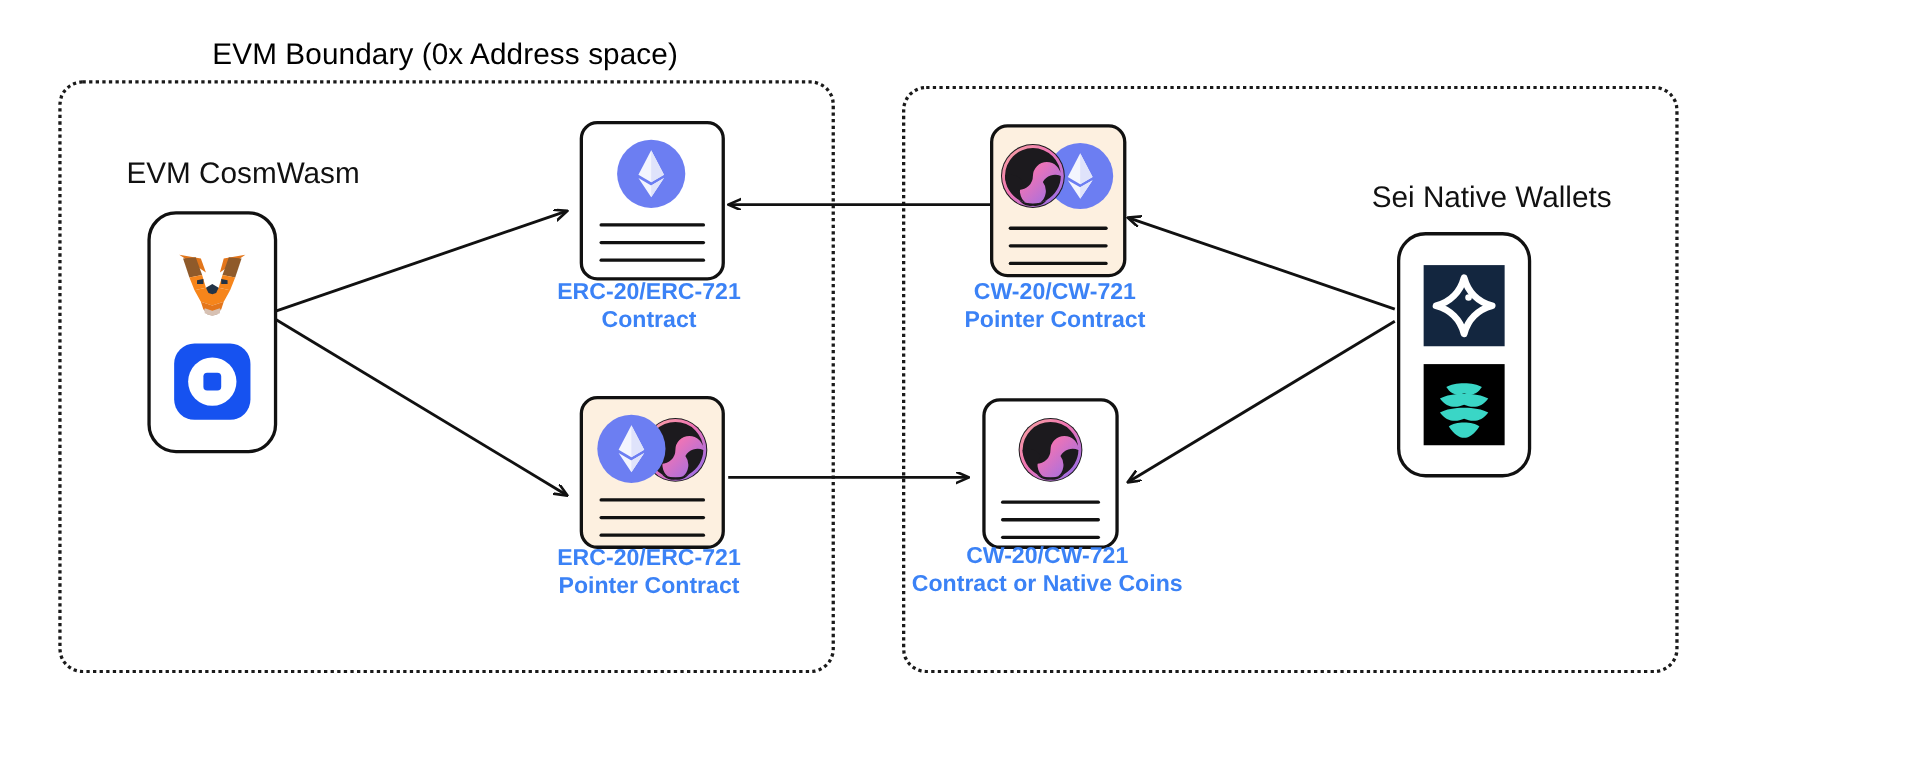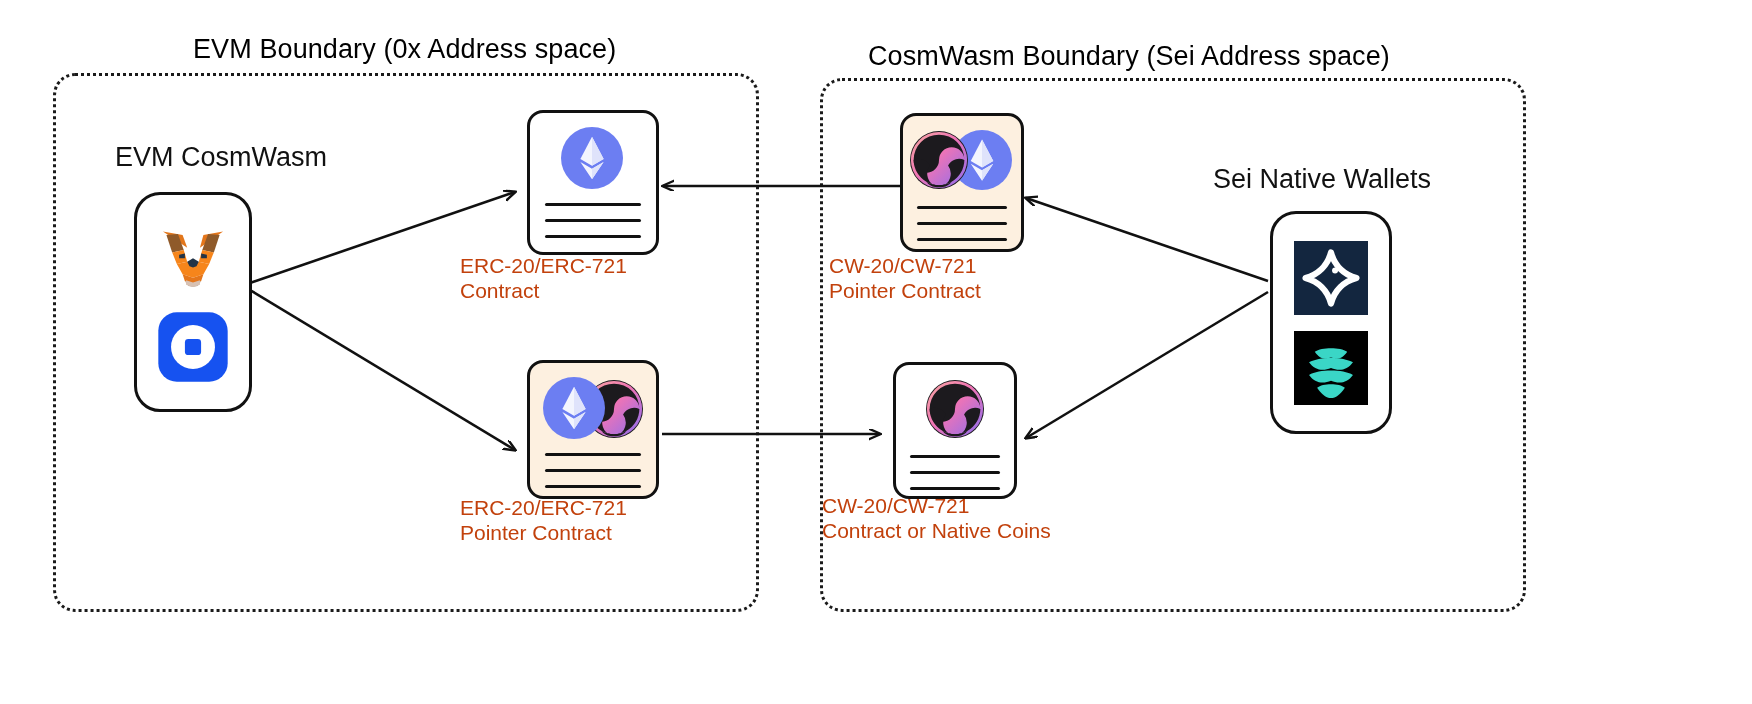--- a/index.html
+++ b/index.html
@@ -22,35 +22,34 @@
   
   .doc{position:absolute;border:3px solid #111;border-radius:16px;
        display:flex;flex-direction:column;align-items:center;}
   .doc.white{background:#ffffff;}
   .doc.cream{background:#fdf0e0;}
   .doc .badges{margin-top:14px;height:66px;position:relative;width:112px;
                display:flex;align-items:center;justify-content:center;}
   .doc .lines{margin-top:10px;width:76%;display:flex;flex-direction:column;gap:13px;}
   .doc .lines i{display:block;height:3px;background:#111;border-radius:2px;}
 
-  .nodelabel{position:absolute;font-size:21px;line-height:1.18;
-             white-space:pre-line;color:#c2410c;}
+  .nodelabel{position:absolute;text-align:center;font-size:21px;line-height:1.18;
+             white-space:pre-line;color:#3b82f6;font-weight:bold;}
 
   .badge{position:absolute;border-radius:50%;overflow:hidden;}
 </style>
 </head>
 <body>
 
 <div class="canvas">
 
   <div class="boundary" style="left:53px;top:73px;width:700px;height:533px;"></div>
   <div class="boundary-title" style="left:193px;top:34px;">EVM Boundary (0x Address space)</div>
 
   <div class="boundary" style="left:820px;top:78px;width:700px;height:528px;"></div>
-  <div class="boundary-title" style="left:868px;top:41px;">CosmWasm Boundary (Sei Address space)</div>
 
   <svg class="wires" viewBox="0 0 1752 704" xmlns="http://www.w3.org/2000/svg">
     <defs>
       <marker id="ah" markerWidth="13" markerHeight="13" refX="11" refY="5.2" orient="auto" markerUnits="userSpaceOnUse">
         <path d="M0,0 L12,5.2 L0,10.4" fill="none" stroke="#111" stroke-width="2.4" stroke-linecap="round" stroke-linejoin="round"></path>
       </marker>
     </defs>
     <g fill="none" stroke="#111" stroke-width="2.6" marker-end="url(#ah)">
 
       <path d="M250,283 L515,192"></path>
@@ -205,21 +204,21 @@
     </div>
     <div class="lines">
       <i></i>
         <i></i>
         <i></i>
     </div>
   </div>
   <div class="nodelabel" style="left:822px;top:494px;width:260px;">CW-20/CW-721
 Contract or Native Coins</div>
 
-  <div class="wallet-title" style="left:1213px;top:164px;">Sei Native Wallets</div>
+  <div class="wallet-title" style="left:1247px;top:164px;">Sei Native Wallets</div>
   <div class="wallet-box" style="left:1270px;top:211px;width:116px;height:217px;">
     <span class="wicon" title="Compass Wallet">
       <svg viewBox="0 0 64 64" width="74" height="74" xmlns="http://www.w3.org/2000/svg">
         <rect x="0" y="0" width="64" height="64" fill="#13263f"></rect>
         <path d="M32 10 C35 21 43 29 54 32 C43 35 35 43 32 54 C29 43 21 35 10 32 C21 29 29 21 32 10 Z" fill="none" stroke="#ffffff" stroke-width="5.4" stroke-linejoin="round"></path>
         <circle cx="35.5" cy="25.5" r="2.6" fill="#ffffff"></circle>
       </svg>
     </span>
     <span class="wicon" title="Keplr Wallet">
       <svg viewBox="0 0 64 64" width="74" height="74" xmlns="http://www.w3.org/2000/svg">

